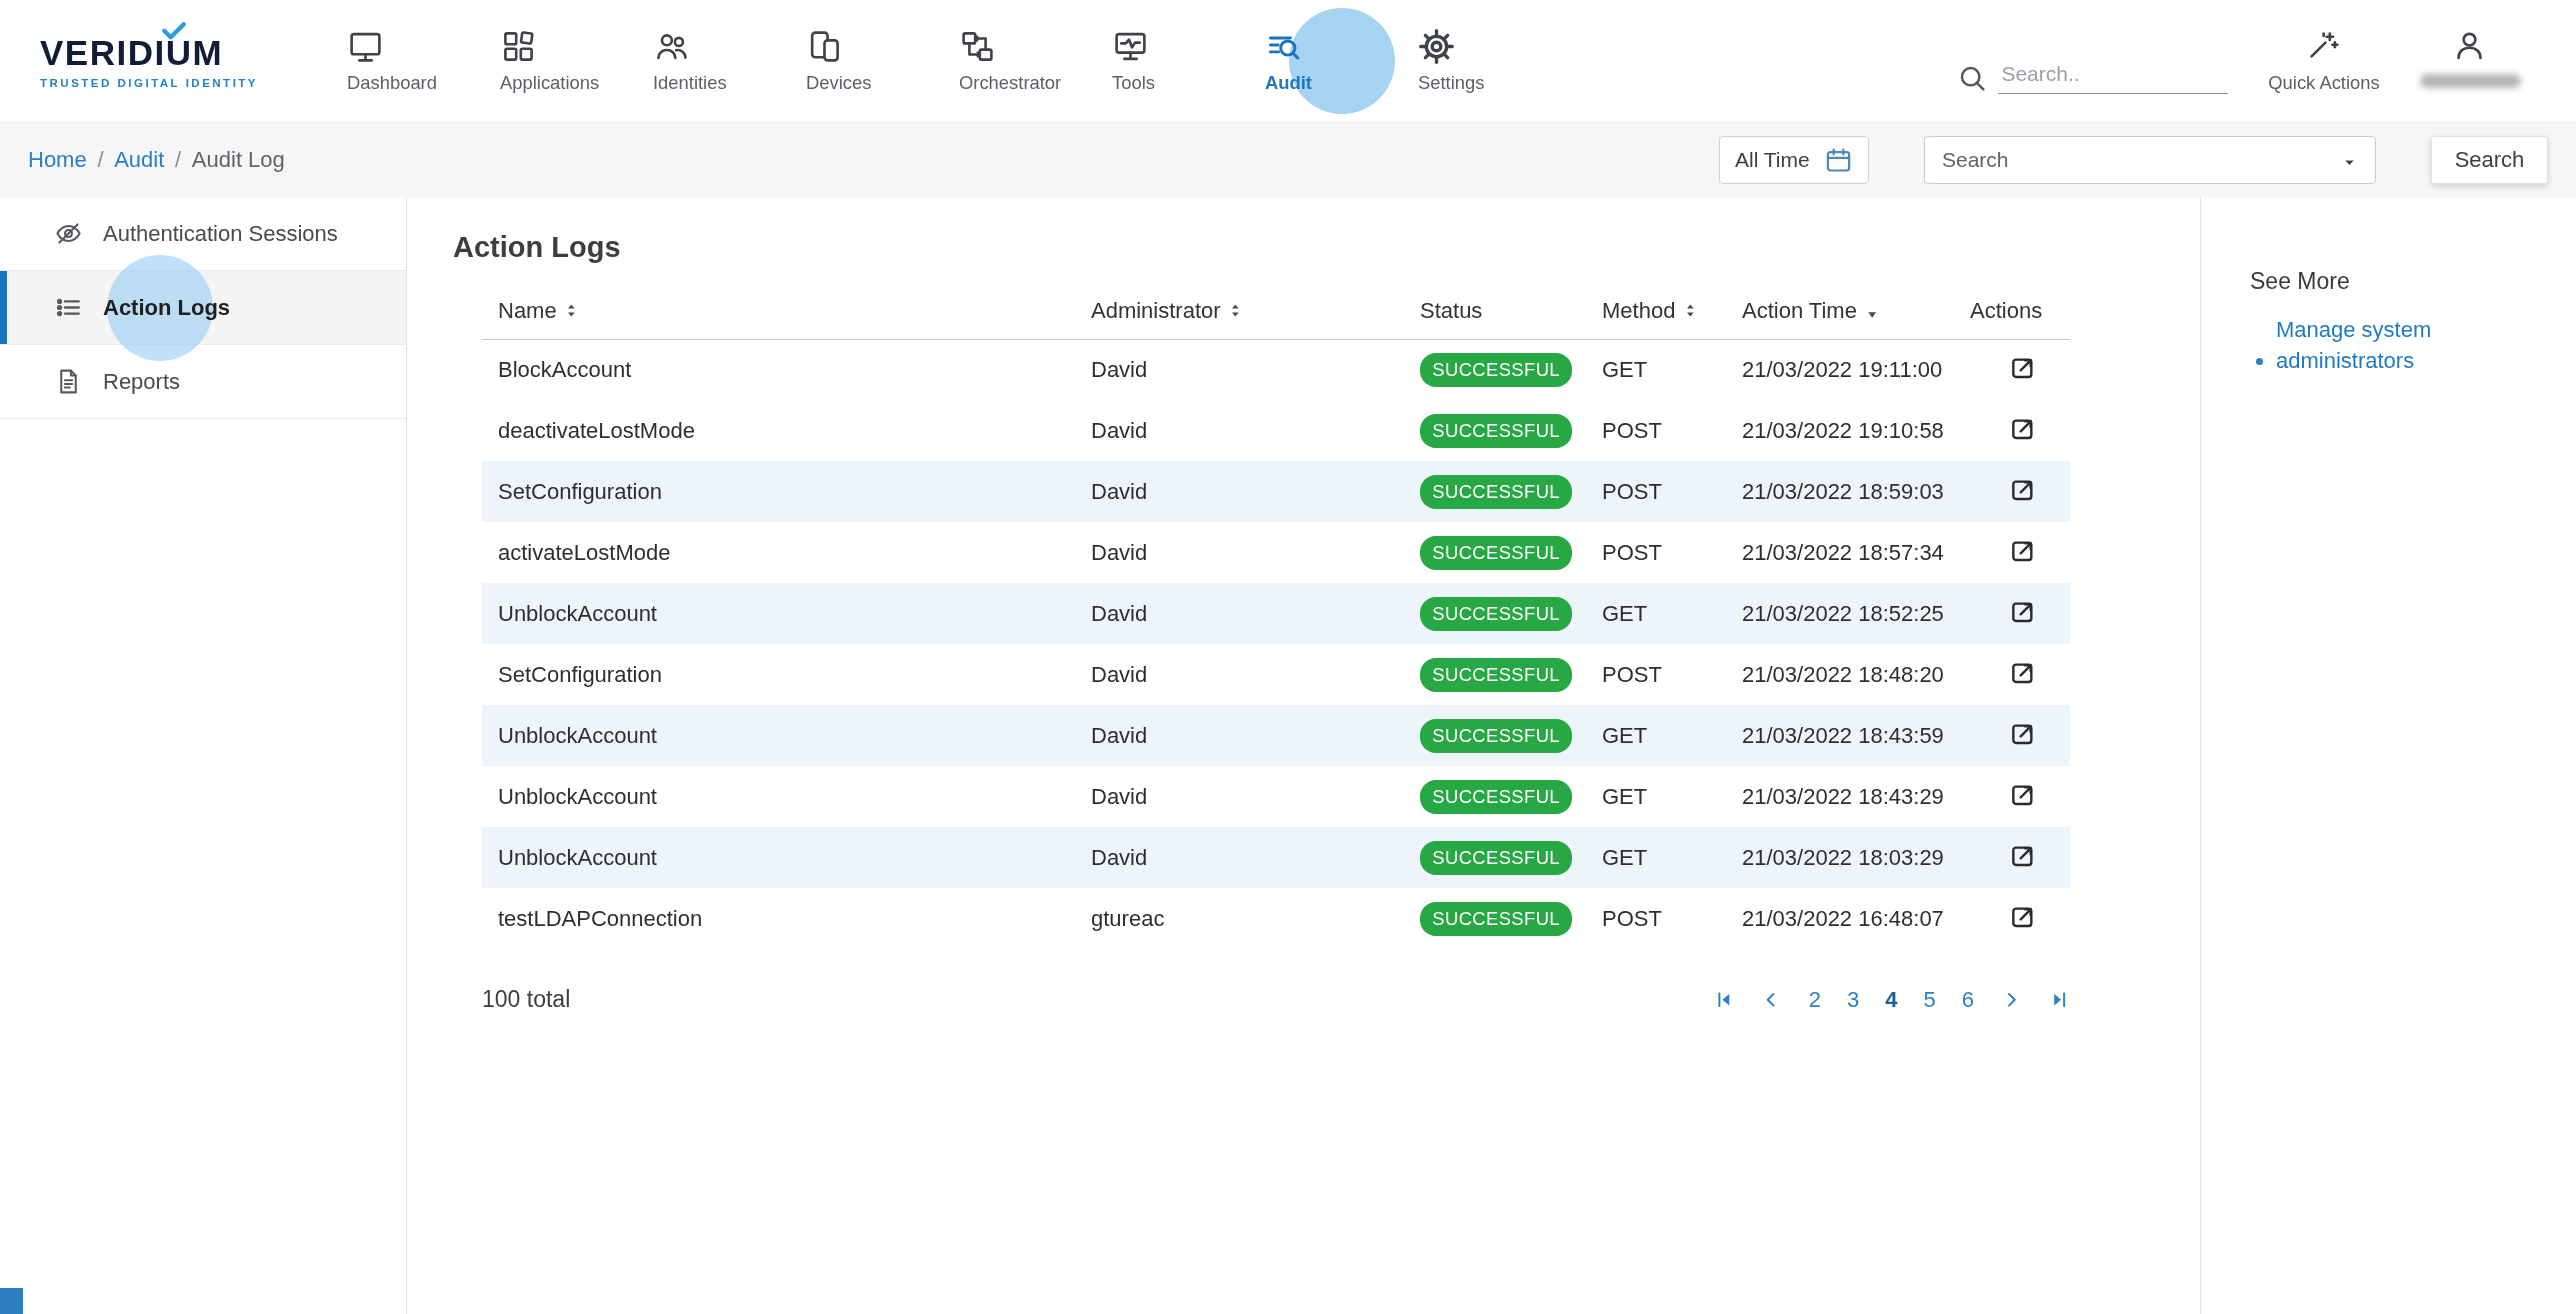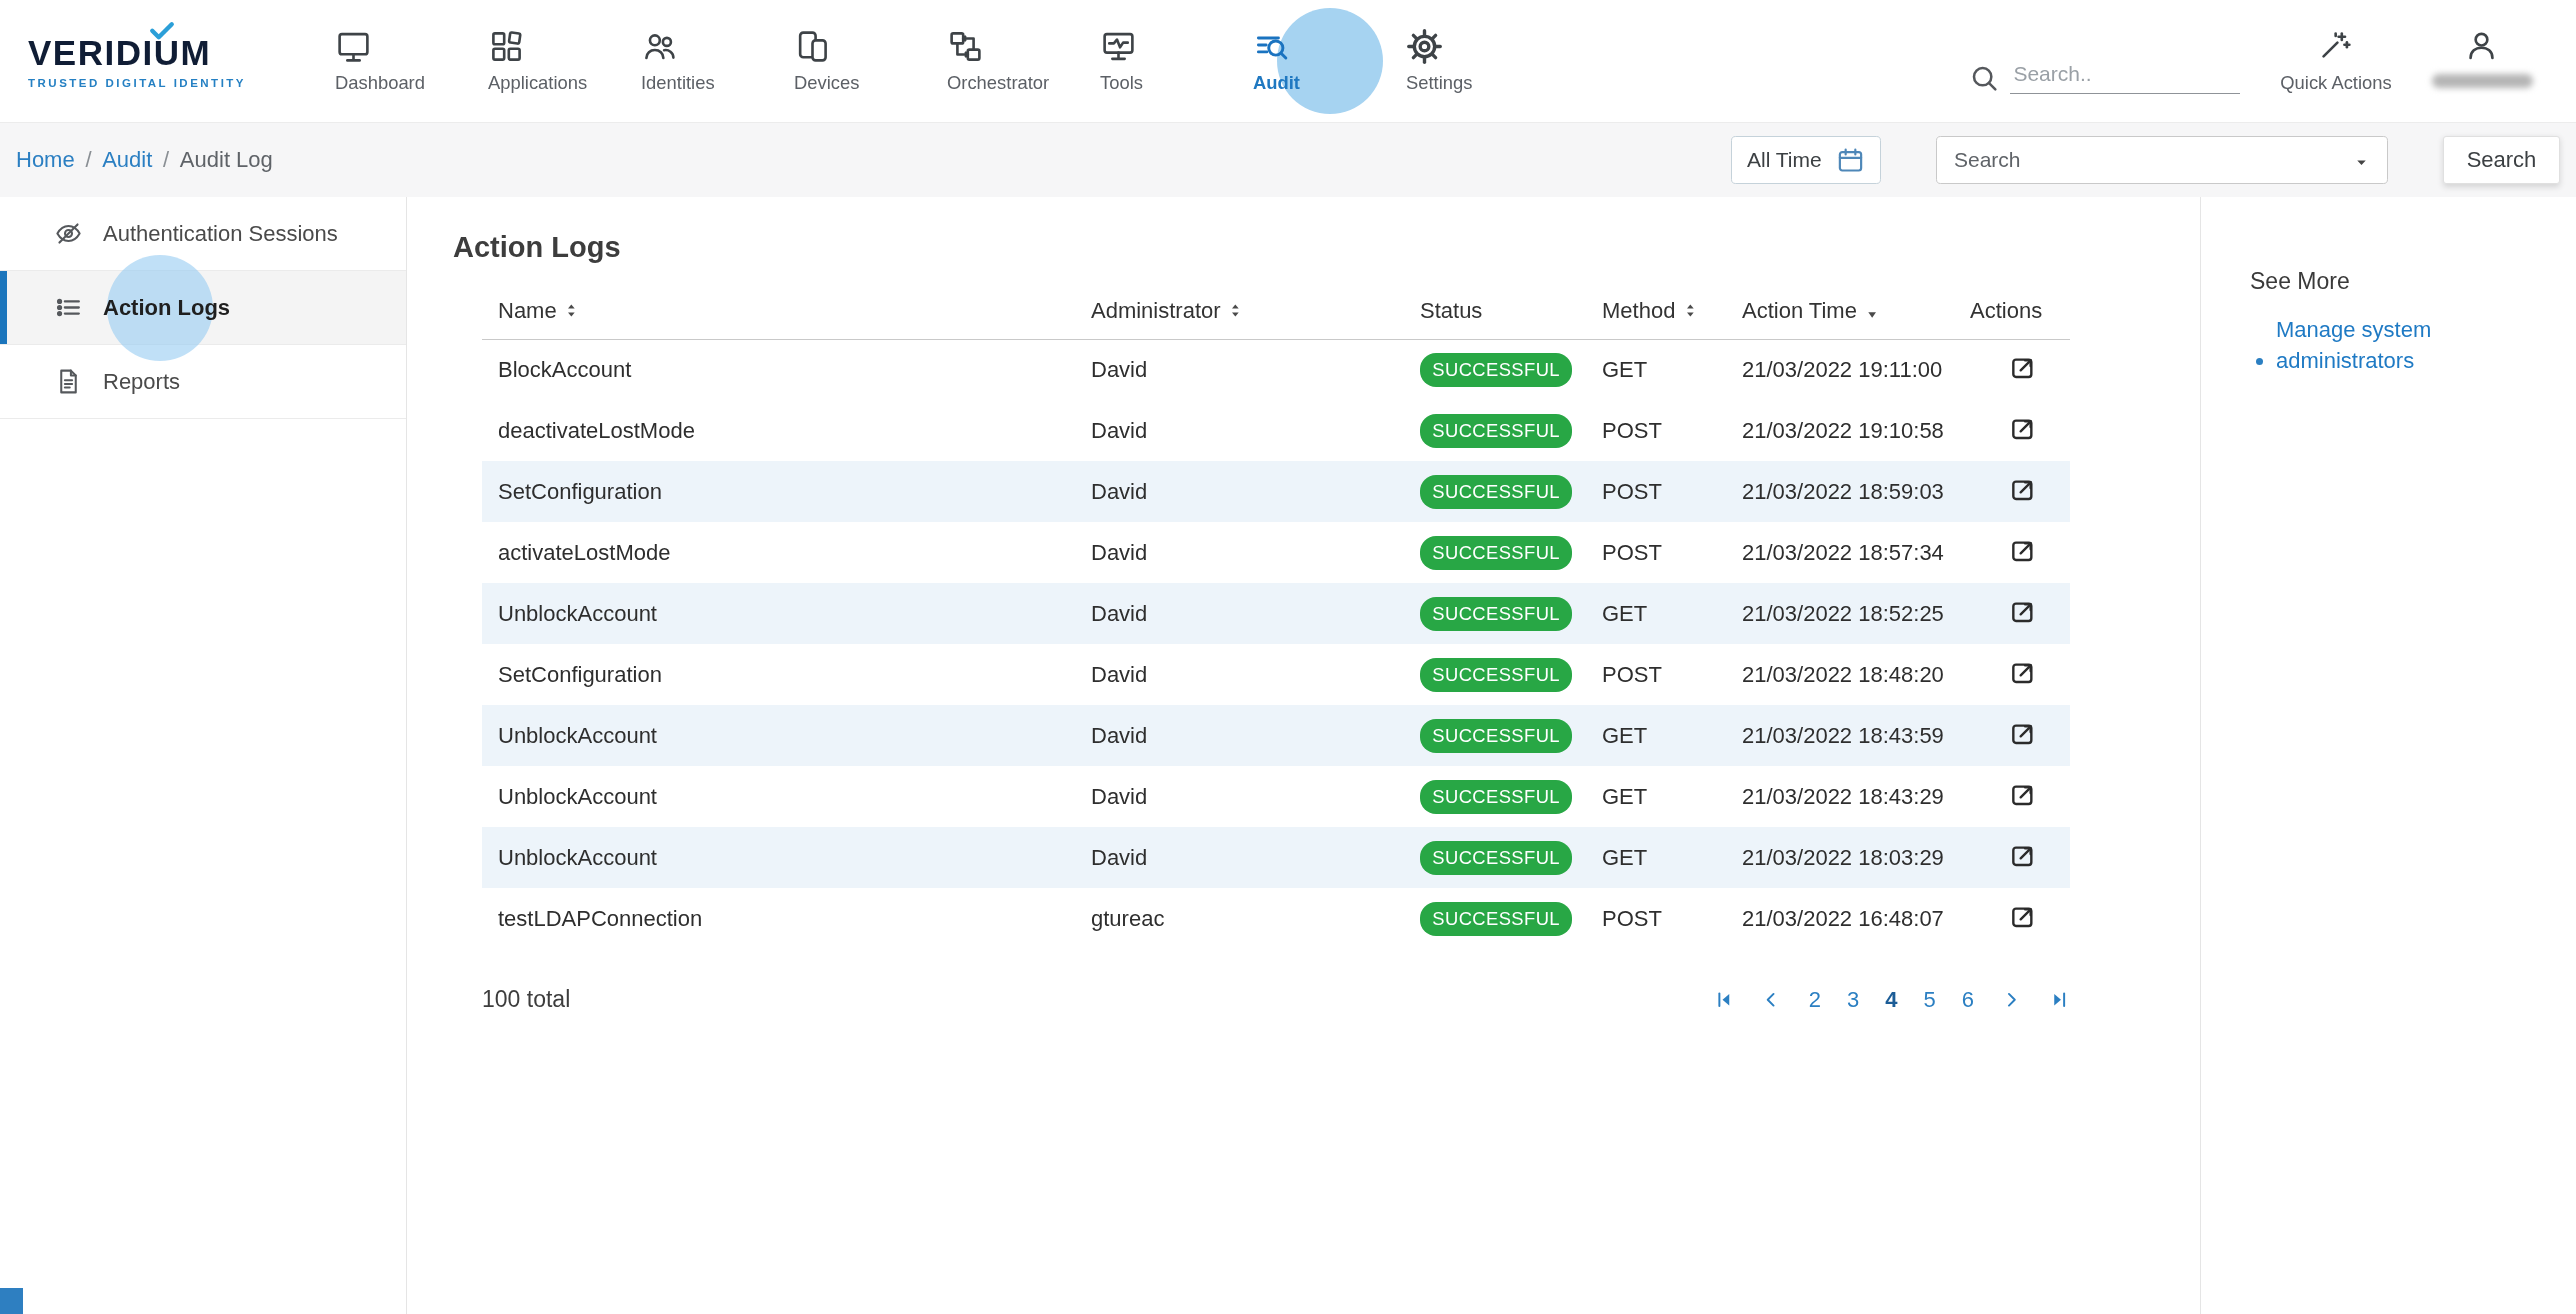--- a/index.html
+++ b/index.html
@@ -1,21 +1,21 @@
 <!DOCTYPE html>
 <html style="font-size:12.3px"><head>
 <meta charset="utf-8">
 <style>
   * { box-sizing: border-box; margin: 0; padding: 0; }
   html, body { width: 2576px; height: 1314px; overflow: hidden; background: #fff;
     font-family: "Liberation Sans", "DejaVu Sans", sans-serif; }
 
   
   .topbar { height: 123px; background: #fff; display: flex; align-items: center;
-    padding: 0 28px; border-bottom: 0.8px solid #ececec; }
+    padding: 0 40px; border-bottom: 0.8px solid #ececec; }
   .brand { width: 230px; position: relative; }
   .brand-name { font-size: 35px; font-weight: 800; color: #101d35; letter-spacing: 1.5px; }
   .brand-check { position: absolute; left: 121px; top: -12.3px; width: 26px; height: 20px; color: #2b9fd8; }
   .brand-tagline { font-size: 11.5px; font-weight: 700; color: #2580c3; letter-spacing: 2.5px; margin-top: 3.1px; }
 
   .mainnav { display: flex; margin-left: 77px; }
   .nav-item { width: 153px; display: flex; flex-direction: column; align-items: flex-start;
     justify-content: center; position: relative; cursor: pointer; height: 123px; }
   .nav-icon { width: 37px; height: 37px; color: #3e4347; position: relative; z-index: 1; }
   .nav-icon svg { width: 37px; height: 37px; }
@@ -33,21 +33,21 @@
   .top-search input { width: 230px; border: none; outline: none; background: transparent;
     border-bottom: 1.5px solid #8f9398; font-size: 21px; padding: 4.6px 3.1px 7.7px 3.1px; color: #333;
     font-family: inherit; }
   .top-search input::placeholder { color: #9aa0a6; }
   .top-util { display: flex; flex-direction: column; align-items: center; cursor: pointer; }
   .top-util .nav-icon svg { width: 35px; height: 35px; }
   .redacted { width: 101px; height: 14px; margin-top: 9.2px; border-radius: 7px;
     background: #b5b5b5; filter: blur(3.1px); }
 
   
-  .crumb-bar { height: 74px; background: #f6f6f7; display: flex; align-items: center; padding: 0 16px; }
+  .crumb-bar { height: 74px; background: #f6f6f7; display: flex; align-items: center; padding: 0 28px; }
   .breadcrumb { font-size: 22px; display: flex; align-items: center; gap: 10.7px; }
   .breadcrumb a { color: #2b7fc2; text-decoration: none; cursor: pointer; }
   .breadcrumb .sep { color: #8a8f94; }
   .breadcrumb .current { color: #5f6368; }
   .crumb-actions { margin-left: auto; display: flex; align-items: center; gap: 55px; }
   .btn-alltime { height: 48px; display: flex; align-items: center; gap: 14px; background: #fff;
     border: 0.8px solid #c5d2da; border-radius: 4.6px; padding: 0 15.3px; font-size: 21px; color: #3c4043;
     cursor: pointer; font-family: inherit; }
   .btn-alltime .cal { width: 29px; height: 29px; color: #4e87b8; }
   .btn-alltime .cal svg { width: 29px; height: 29px; }

